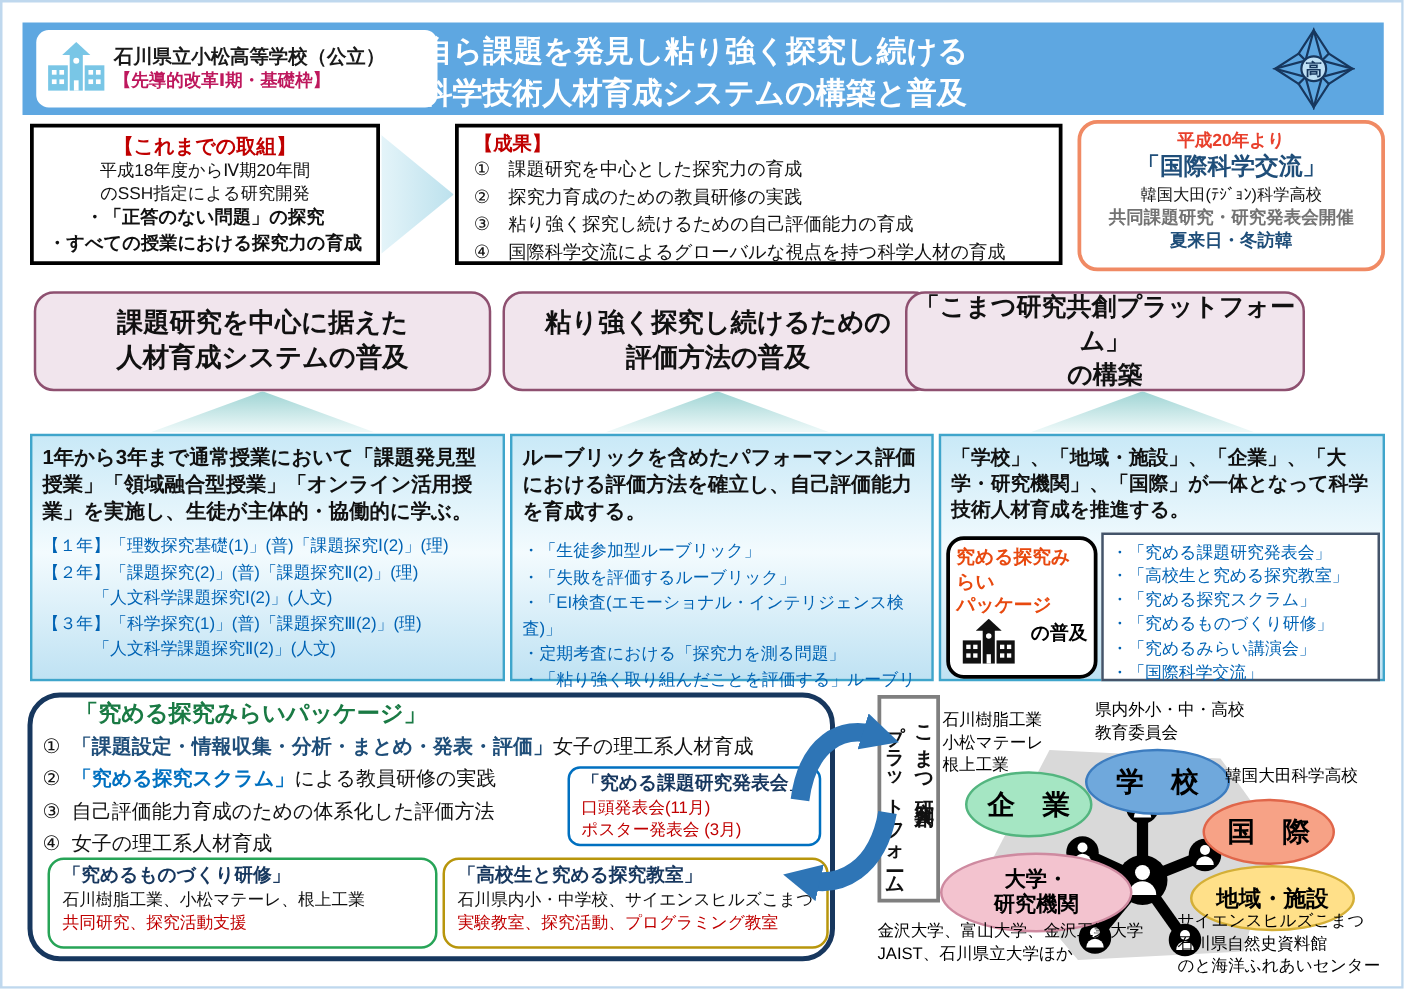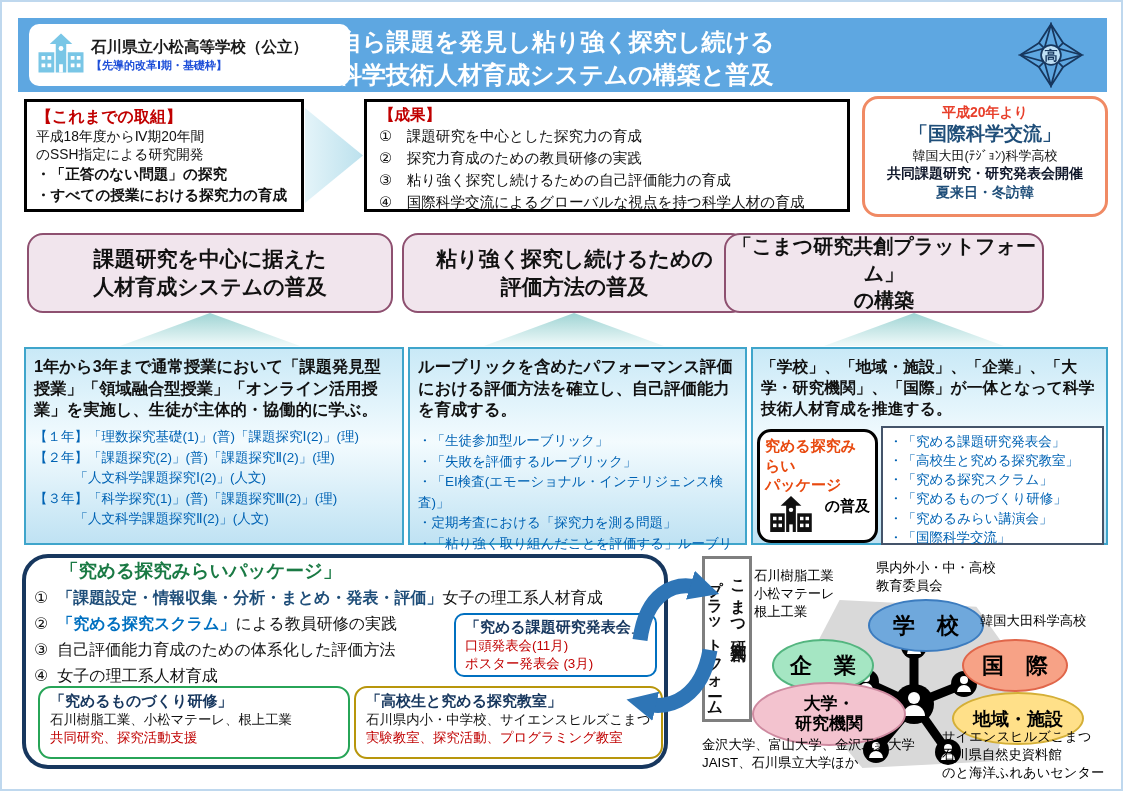--- a/index.html
+++ b/index.html
@@ -5,38 +5,38 @@
   html,body{margin:0;padding:0;background:#fff;}
   body{font-family:"Liberation Sans","DejaVu Sans",sans-serif;color:#111;}
   #slide{position:relative;width:1123px;height:791px;background:#fff;border:2px solid #BFD8EE;box-sizing:border-box;overflow:hidden;}
   .abs{position:absolute;}
   .pre{white-space:pre-line;}
 
   
   .banner{left:16px;top:16px;width:1089px;height:74px;background:#5EA7E1;}
   .school-card{left:27px;top:22px;width:321px;height:62px;background:#fff;border-radius:10px;display:flex;align-items:center;padding:0 8px;box-sizing:border-box;gap:6px;}
   .school-card .nm{font-size:15.5px;font-weight:bold;color:#1a1a1a;line-height:1.3;}
-  .school-card .tp{font-size:11px;font-weight:bold;color:#1d4ed8;}
+  .school-card .tp{font-size:14px;font-weight:bold;color:#be185d;}
   .main-title{left:336px;top:23px;width:600px;color:#fff;font-weight:bold;font-size:24px;line-height:1.38;}
   .emblem{left:1016px;top:20px;}
 
   
-  .past-box{left:22px;top:97px;width:280px;height:113px;border:3px solid #000;background:#fff;padding:5px 9px;box-sizing:border-box;}
+  .past-box{left:22px;top:97px;width:280px;height:113px;border:3px solid #000;background:#fff;padding:5px 9px;box-sizing:border-box;text-align:center;}
   .past-box .hd{color:#C00000;font-weight:bold;font-size:16px;}
   .past-box .ln{font-size:13.8px;line-height:1.32;}
   .past-box .bl{font-size:14.6px;font-weight:bold;line-height:1.38;}
   .flow-arrow{left:303px;top:106px;width:58px;height:95px;background:linear-gradient(90deg,#E4F4F9,#BCE1ED);clip-path:polygon(0 0,100% 50%,0 100%);}
   .results-box{left:362px;top:97px;width:486px;height:113px;border:3px solid #000;background:#fff;padding:3px 12px;box-sizing:border-box;}
   .results-box .hd{color:#C00000;font-weight:bold;font-size:15.5px;}
   .results-box .it{font-size:14.6px;line-height:1.5;}
   .intl-box{left:860px;top:94px;width:246px;height:121px;border:3px solid #F08A64;border-radius:16px;background:#fff;text-align:center;padding-top:5px;box-sizing:border-box;}
   .intl-box .since{color:#E8402C;font-weight:bold;font-size:14px;}
   .intl-box .ti{color:#1F4E79;font-weight:bold;font-size:19px;line-height:1.3;}
   .intl-box .pa{font-size:13px;line-height:1.35;}
-  .intl-box .ac{color:#0f172a;font-weight:bold;font-size:14px;line-height:1.4;}
+  .intl-box .ac{color:#737373;font-weight:bold;font-size:14px;line-height:1.4;}
   .intl-box .sc{color:#1F4E79;font-weight:bold;font-size:14px;}
 
   
   .pillar{top:231px;height:80px;border:2.5px solid #8E5070;border-radius:16px;background:#F1E5ED;display:flex;flex-direction:column;align-items:center;justify-content:center;font-weight:bold;font-size:21px;line-height:1.35;text-align:center;box-sizing:border-box;}
   .pillar.p3{font-size:20px;}
   .tri{top:311px;width:180px;height:33px;background:linear-gradient(180deg,#9FD4D4 0%,#ECF8F8 95%);clip-path:polygon(50% 0,100% 100%,0 100%);}
 
   
   .panel{top:345px;height:198px;border:2px solid #3FA5CB;background:linear-gradient(180deg,#C9E9F7 0%,#F3FBFE 48%,#BFE2F3 100%);box-sizing:border-box;padding:7px 8px;}
   .panel .intro{font-weight:bold;font-size:16.3px;line-height:1.33;}
@@ -312,21 +312,21 @@
           <path d="M21 134 a7 7 0 0 1 14 0 z"></path>
         <circle cx="100" cy="124" r="4"></circle>
           <path d="M93 136 a7 7 0 0 1 14 0 z"></path>
         <circle cx="116" cy="56" r="4"></circle>
           <path d="M109 68 a7 7 0 0 1 14 0 z"></path>
       </g>
     </svg>
   </div>
 
   <div class="abs node" style="left:866px;top:597px;width:116px;height:53px;background:#6FA8DC;border:2px solid #3C7CBF;font-size:22px;">学　校</div>
-  <div class="abs node" style="left:770px;top:637px;width:102px;height:53px;background:#A5E6C3;border:2px solid #53B57F;font-size:22px;">企　業</div>
+  <div class="abs node" style="left:770px;top:615px;width:102px;height:53px;background:#A5E6C3;border:2px solid #53B57F;font-size:22px;">企　業</div>
   <div class="abs node" style="left:960px;top:637px;width:106px;height:53px;background:#F7A286;border:2px solid #E0664A;font-size:22px;">国　際</div>
   <div class="abs node pre" style="left:750px;top:680px;width:154px;height:64px;background:#F3C3CF;border:2px solid #CE8AA0;font-size:17px;line-height:1.2;">大学・
 研究機関</div>
   <div class="abs node" style="left:950px;top:690px;width:132px;height:53px;background:#FFE089;border:2px solid #D4AF37;font-size:18px;">地域・施設</div>
 
   <div class="abs ann pre" style="left:752px;top:565px;">石川樹脂工業
 小松マテーレ
 根上工業</div>
   <div class="abs ann pre" style="left:874px;top:557px;">県内外小・中・高校
 教育委員会</div>

